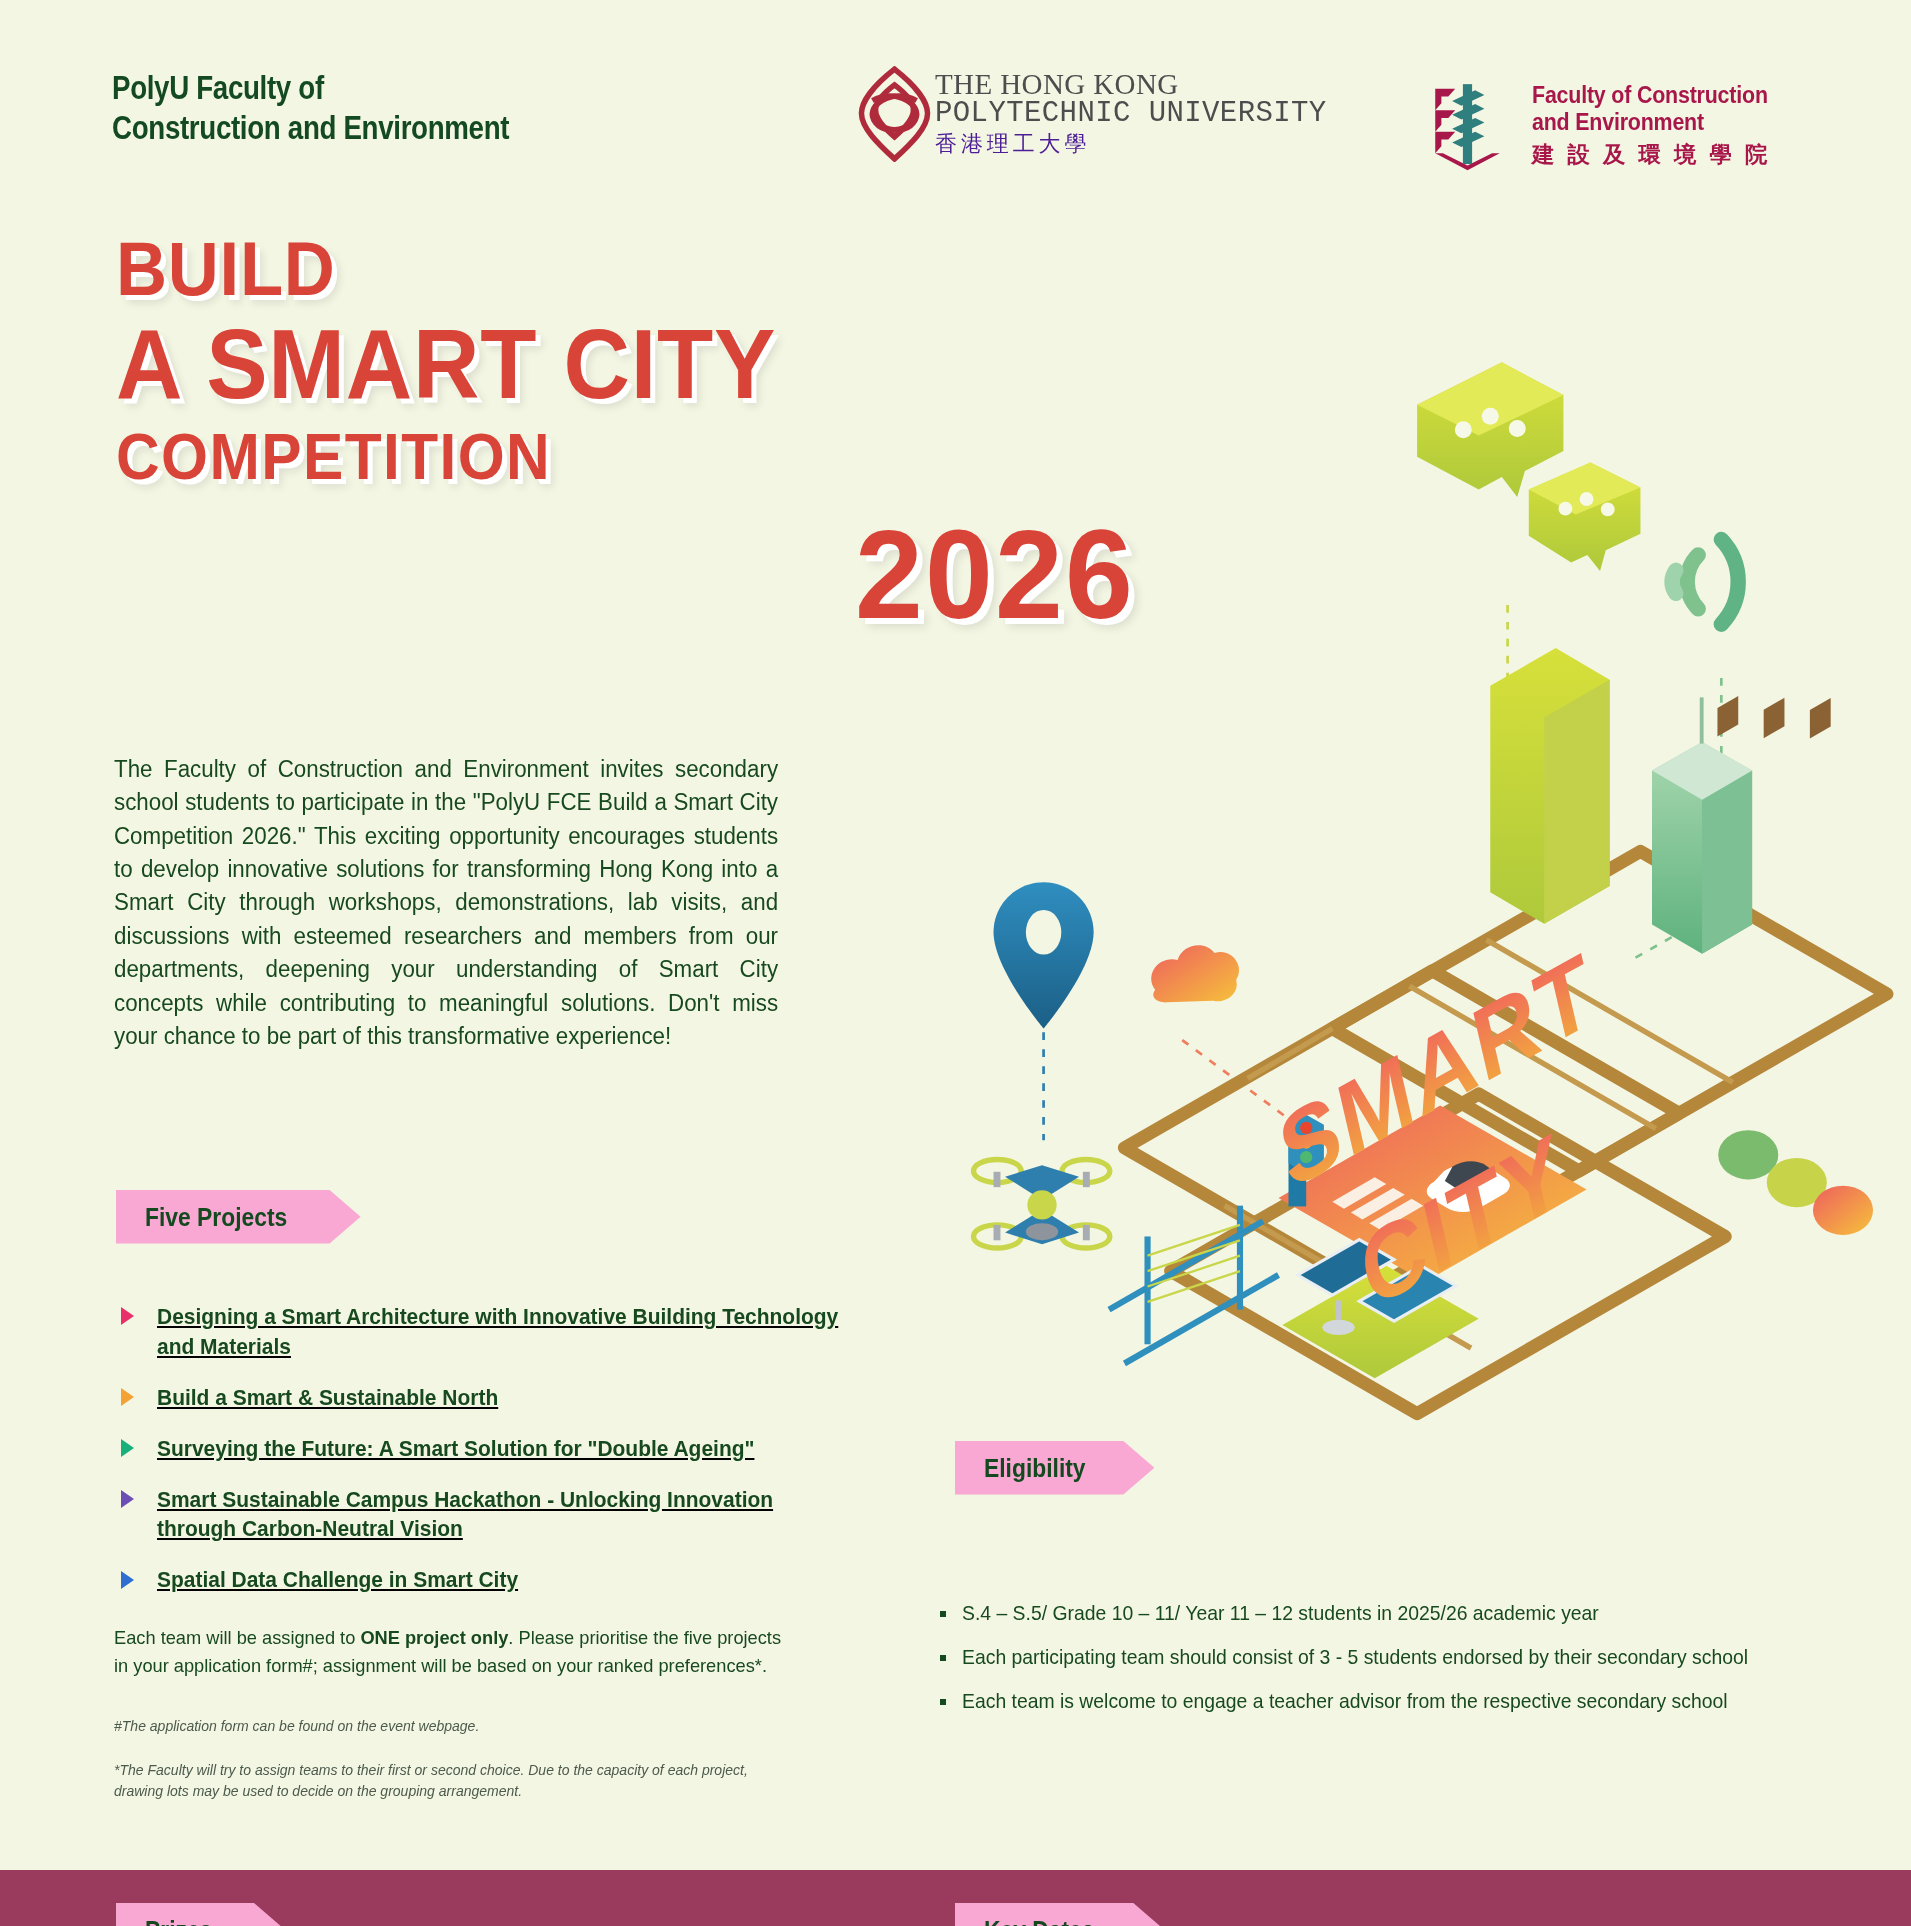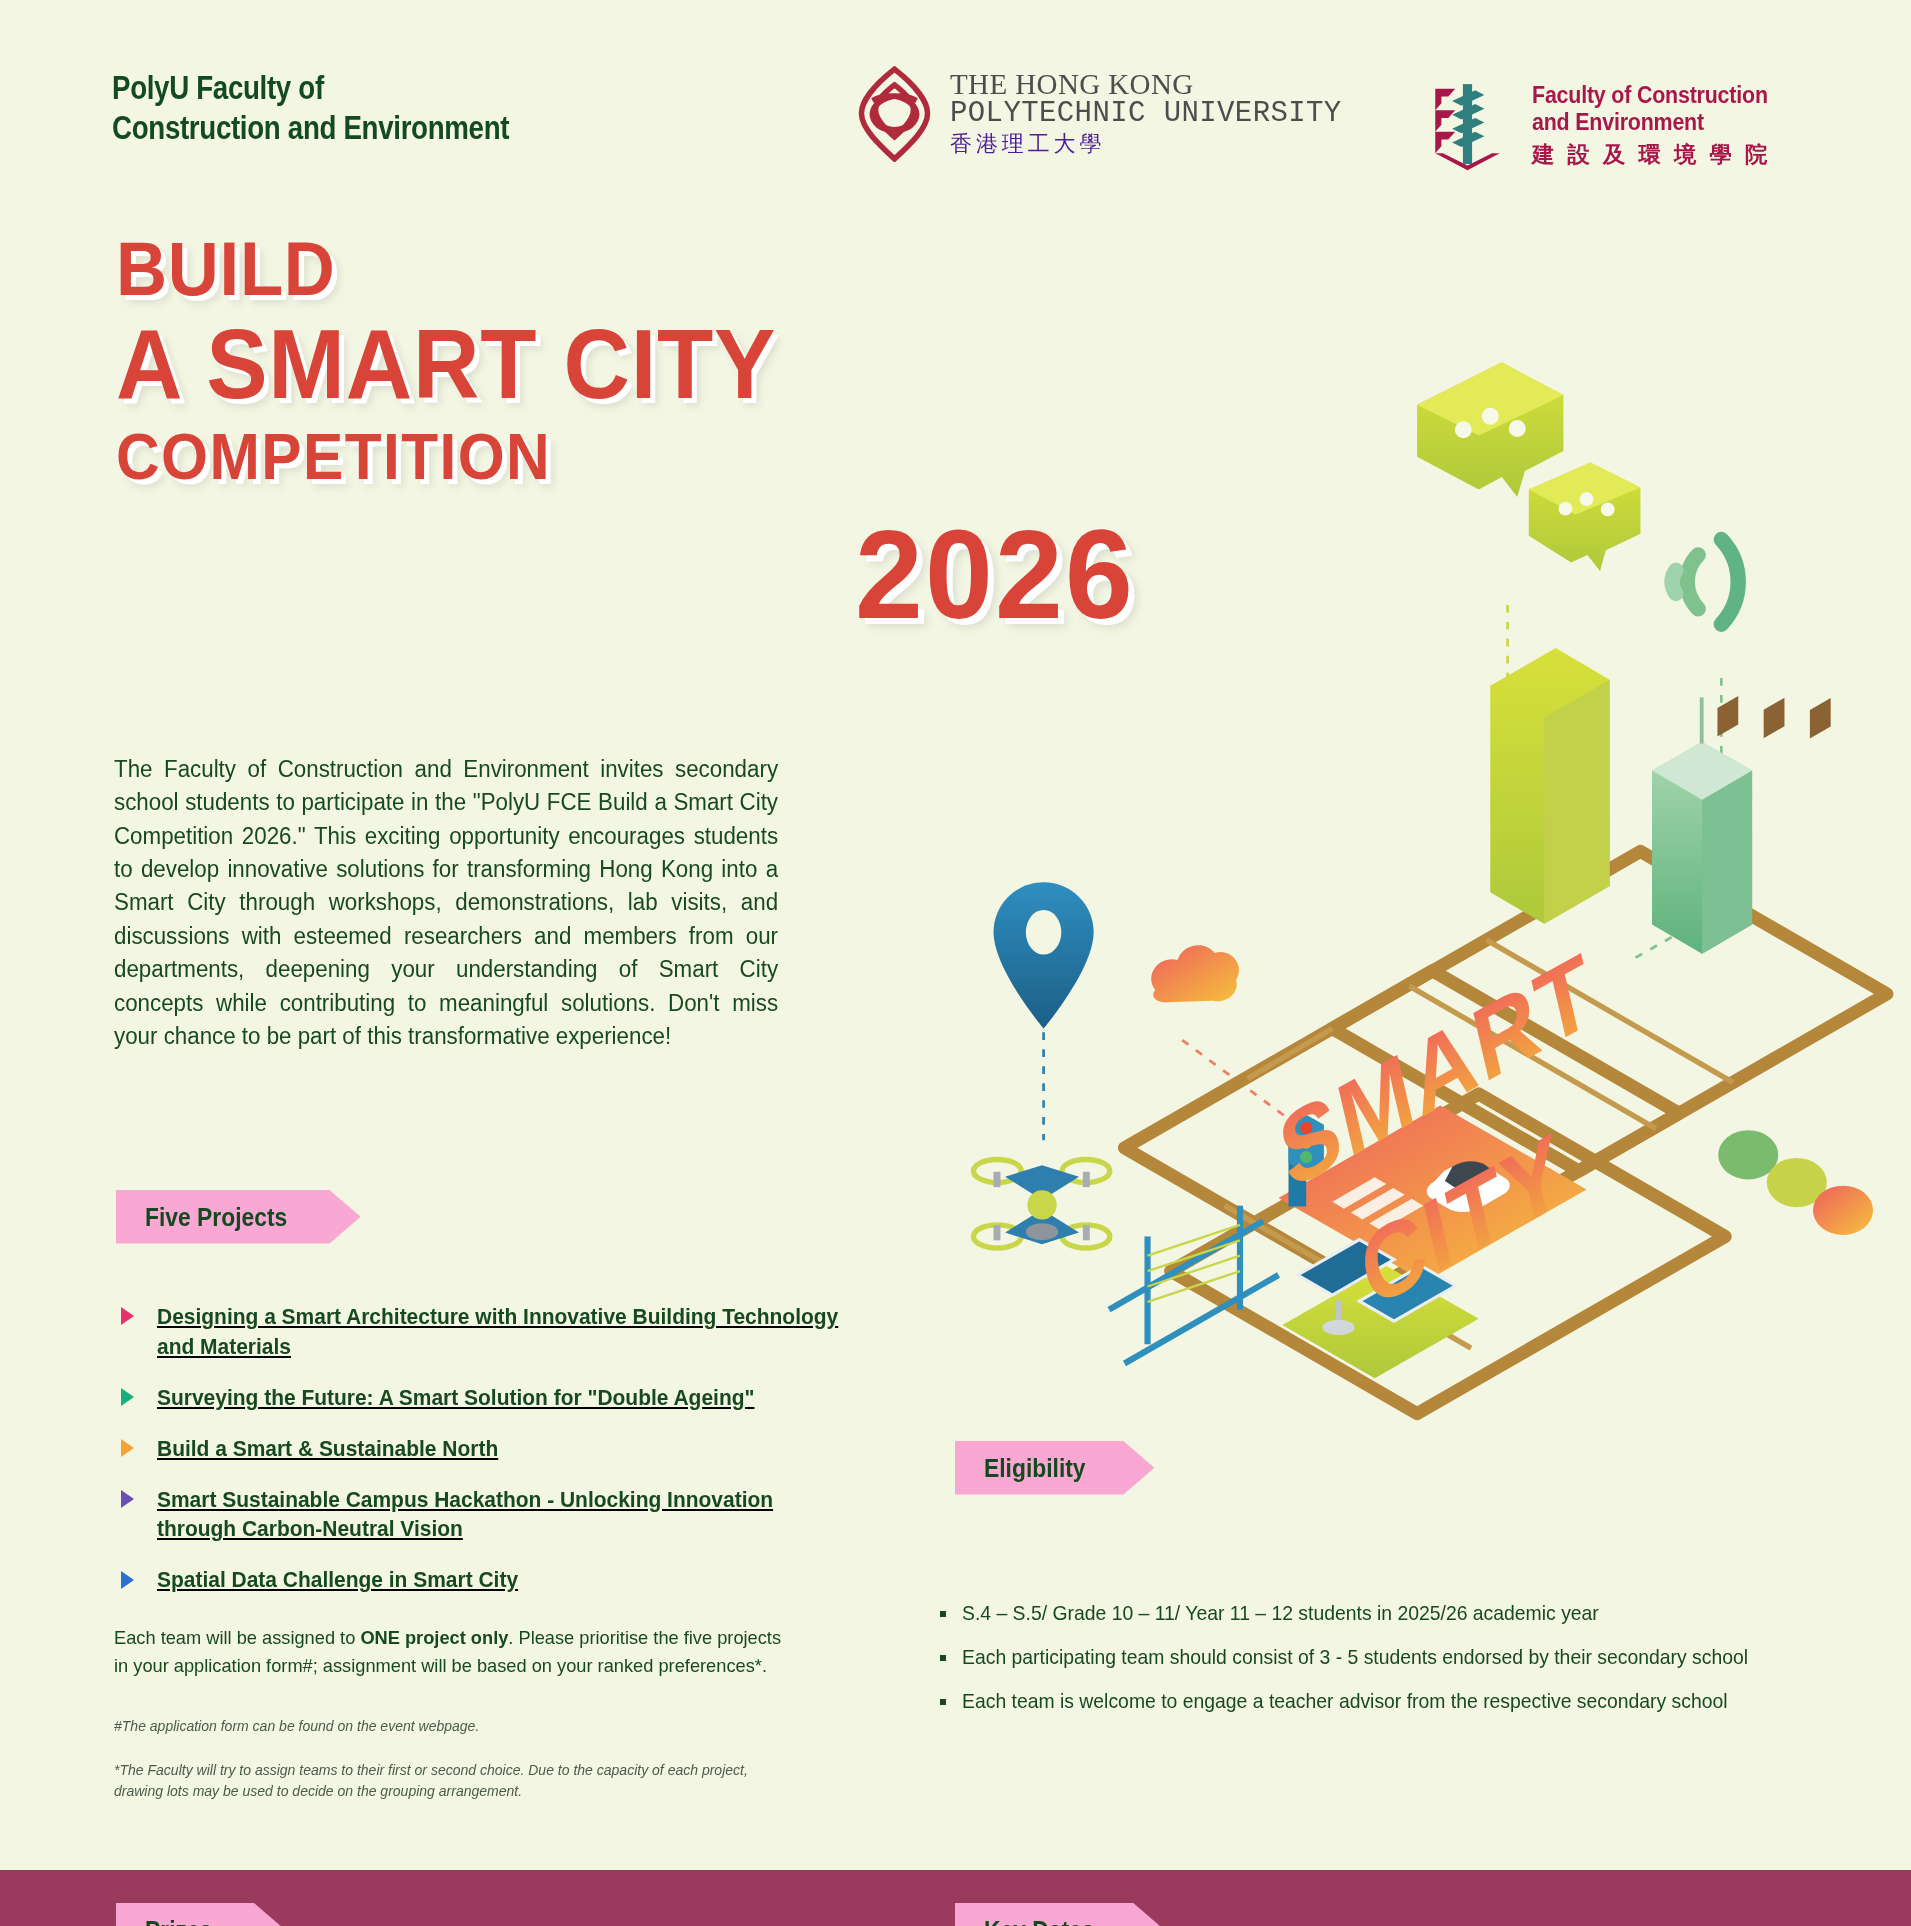--- a/index.html
+++ b/index.html
@@ -13,21 +13,21 @@
   .poster { position:absolute; inset:0; background:#f4f6e4; }
 
   
   .header { position:absolute; top:58px; left:112px; right:112px; height:123px; }
   .hdr-left {
     position:absolute; left:0; top:9.6px;
     font-weight:700; font-size:33px; line-height:1.22;
     color:#144a22; letter-spacing:-0.4px;
     transform:scaleX(0.84); transform-origin:left top;
   }
-  .hdr-polyu { position:absolute; left:743px; top:7.7px; display:flex; align-items:center; gap:16px;justify-content:space-between;}
+  .hdr-polyu { position:absolute; left:743px; top:7.7px; display:flex; align-items:center; gap:1px;justify-content:space-between;}
   .polyu-mark { width:79px; height:96px; flex:0 0 auto;}
   .polyu-txt { color:#4d4d4d; }
   .polyu-txt .l1 { font-family:"Liberation Serif", serif; font-size:29px; letter-spacing:0.4px; line-height:1.04;}
   .polyu-txt .l2 { font-family:Liberation Mono, monospace; font-size:29px; letter-spacing:0.4px; line-height:1.04;}
   .polyu-txt .l3 { font-size:22px; letter-spacing:3.9px; line-height:1.3; color:#4c1d95; }
 
   .hdr-fce { position:absolute; left:1317px; top:20px; display:flex; align-items:center; gap:26px;}
   .fce-mark { width:77px; height:96px; flex:0 0 auto;}
   .fce-txt { color:#a8174a; }
   .fce-txt .e { font-weight:700; font-size:23px; letter-spacing:-0.2px; transform:scaleX(0.93); transform-origin:left; }
@@ -381,26 +381,26 @@
       </div>
     </div>
   </div>
 
   <div class="projects-list">
     <div class="proj">
       <span class="tri" style="color:#e8316b"></span>
       <span class="ptxt">Designing a Smart Architecture with Innovative Building Technology and Materials</span>
     </div>
     <div class="proj">
+      <span class="tri" style="color:#f4a233"></span>
+      <span class="ptxt">Build a Smart &amp; Sustainable North</span>
+    </div>
+    <div class="proj">
       <span class="tri" style="color:#17b07a"></span>
       <span class="ptxt">Surveying the Future: A Smart Solution for "Double Ageing"</span>
-    </div>
-    <div class="proj">
-      <span class="tri" style="color:#f4a233"></span>
-      <span class="ptxt">Build a Smart &amp; Sustainable North</span>
     </div>
     <div class="proj">
       <span class="tri" style="color:#6c4fb5"></span>
       <span class="ptxt">Smart Sustainable Campus Hackathon - Unlocking Innovation through Carbon-Neutral Vision</span>
     </div>
     <div class="proj">
       <span class="tri" style="color:#2f6fd0"></span>
       <span class="ptxt">Spatial Data Challenge in Smart City</span>
     </div>
   </div>

